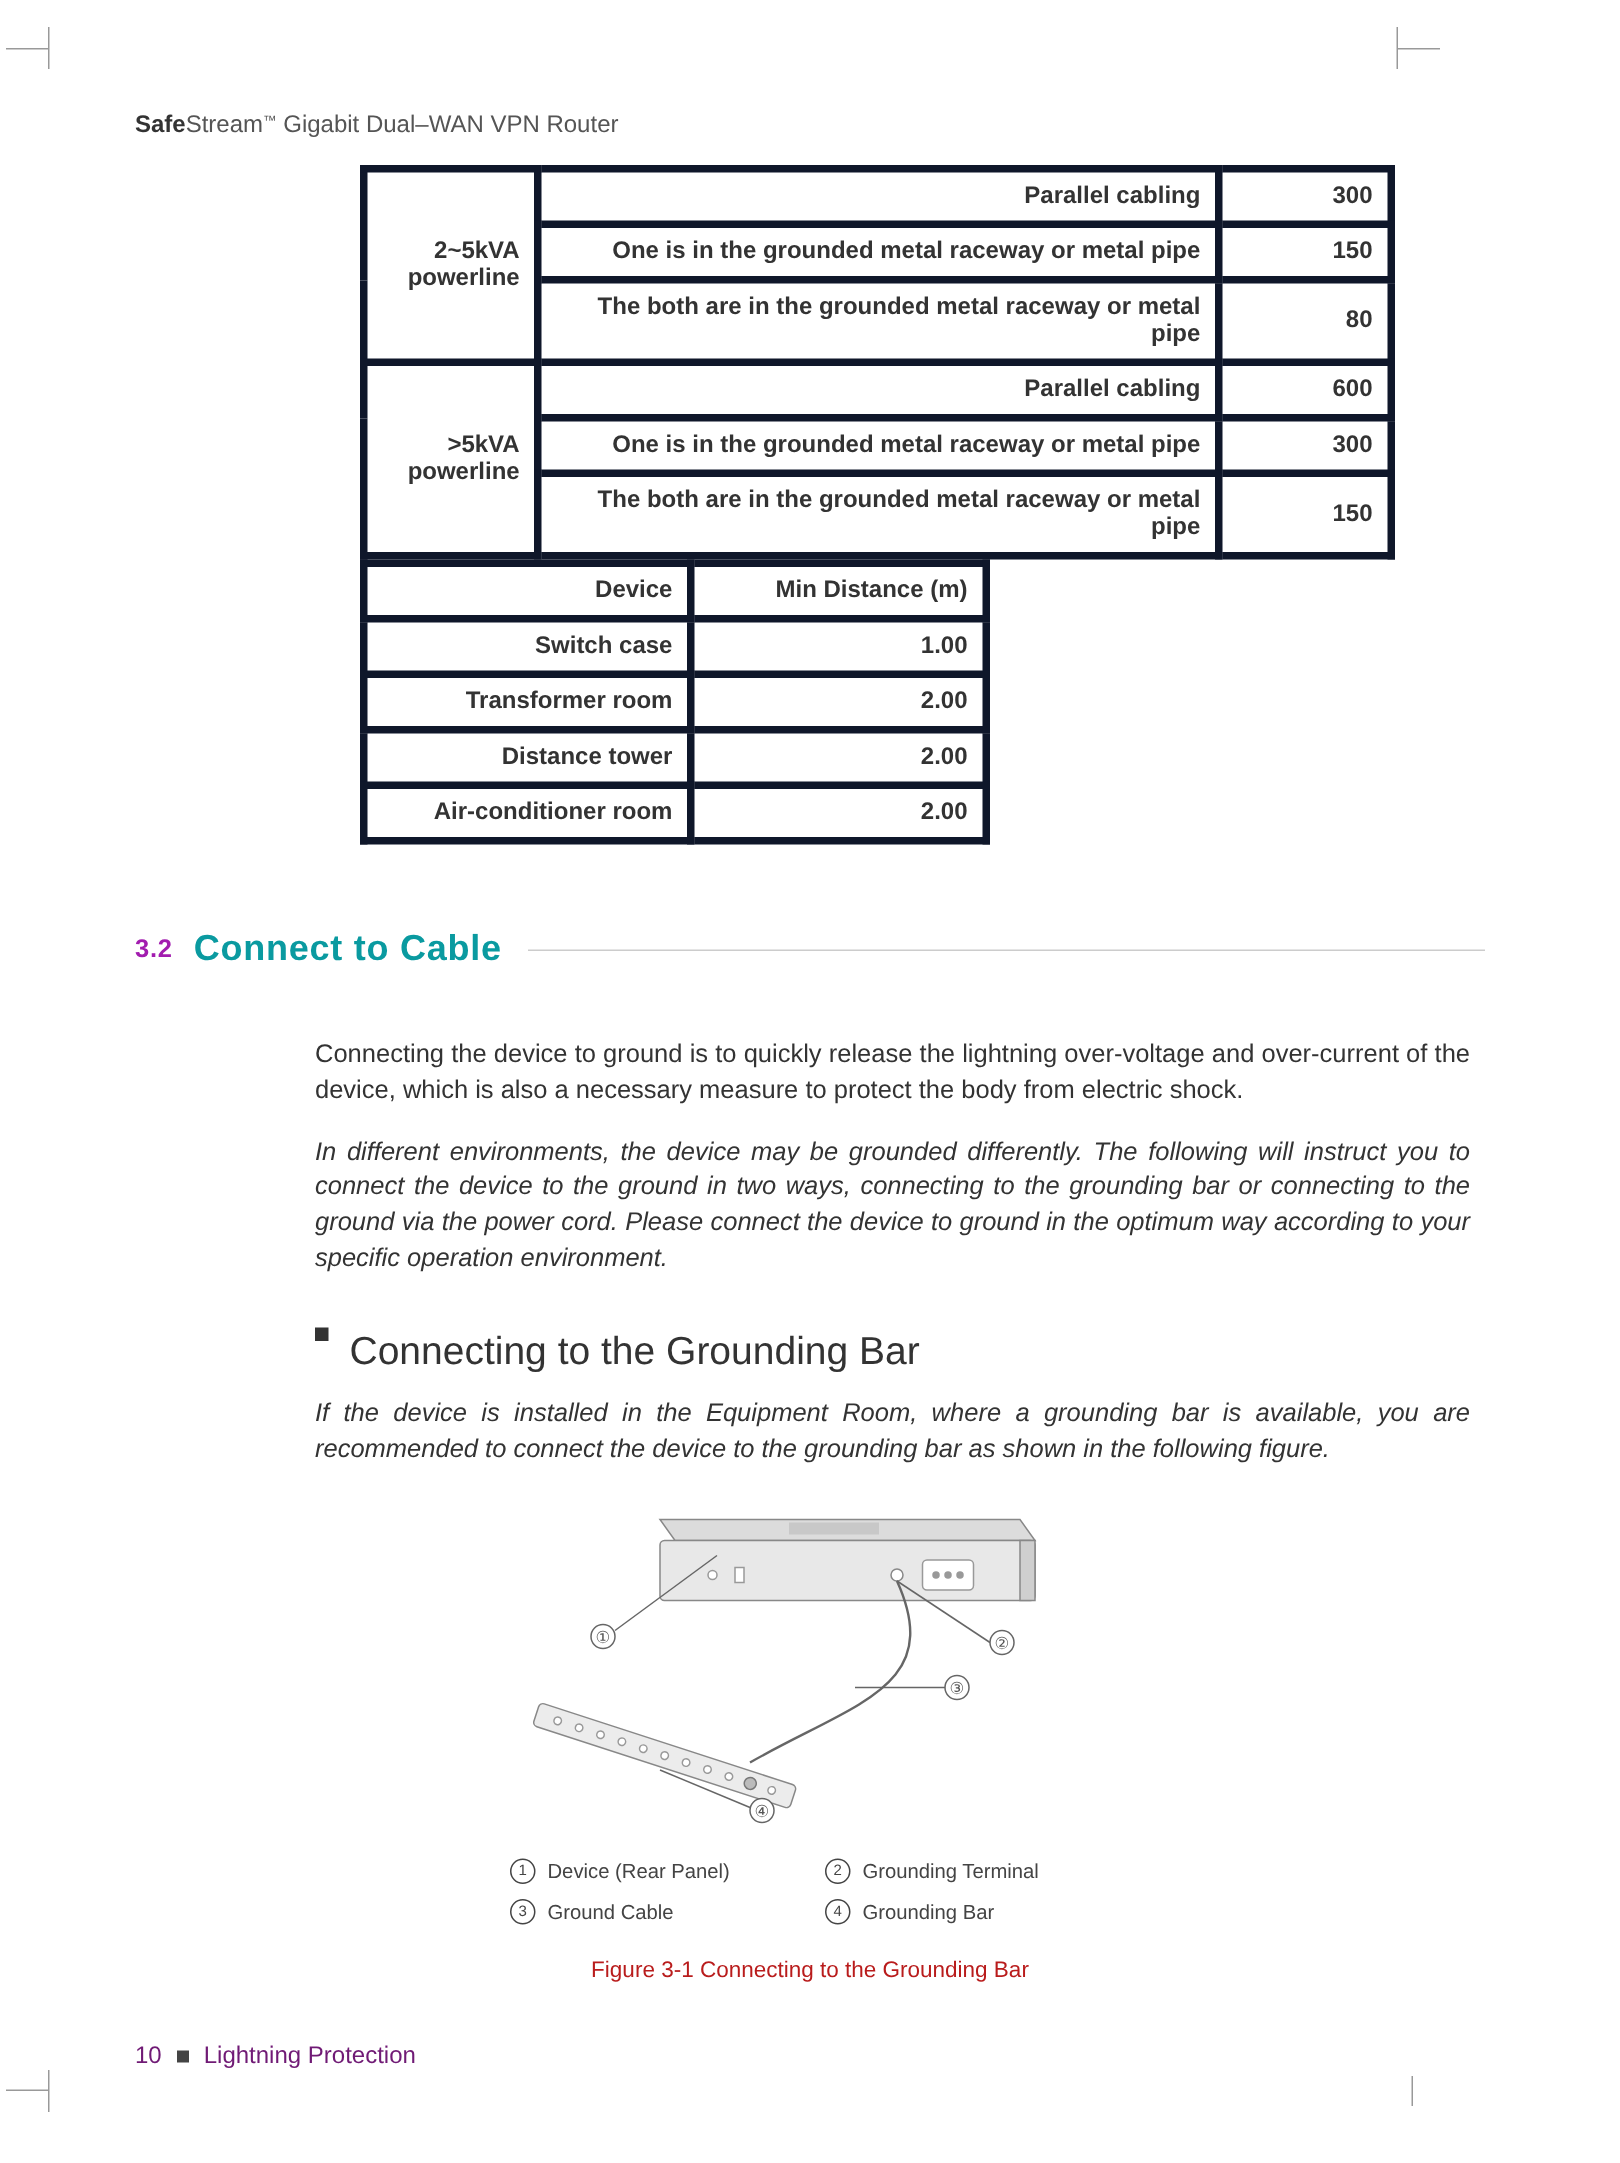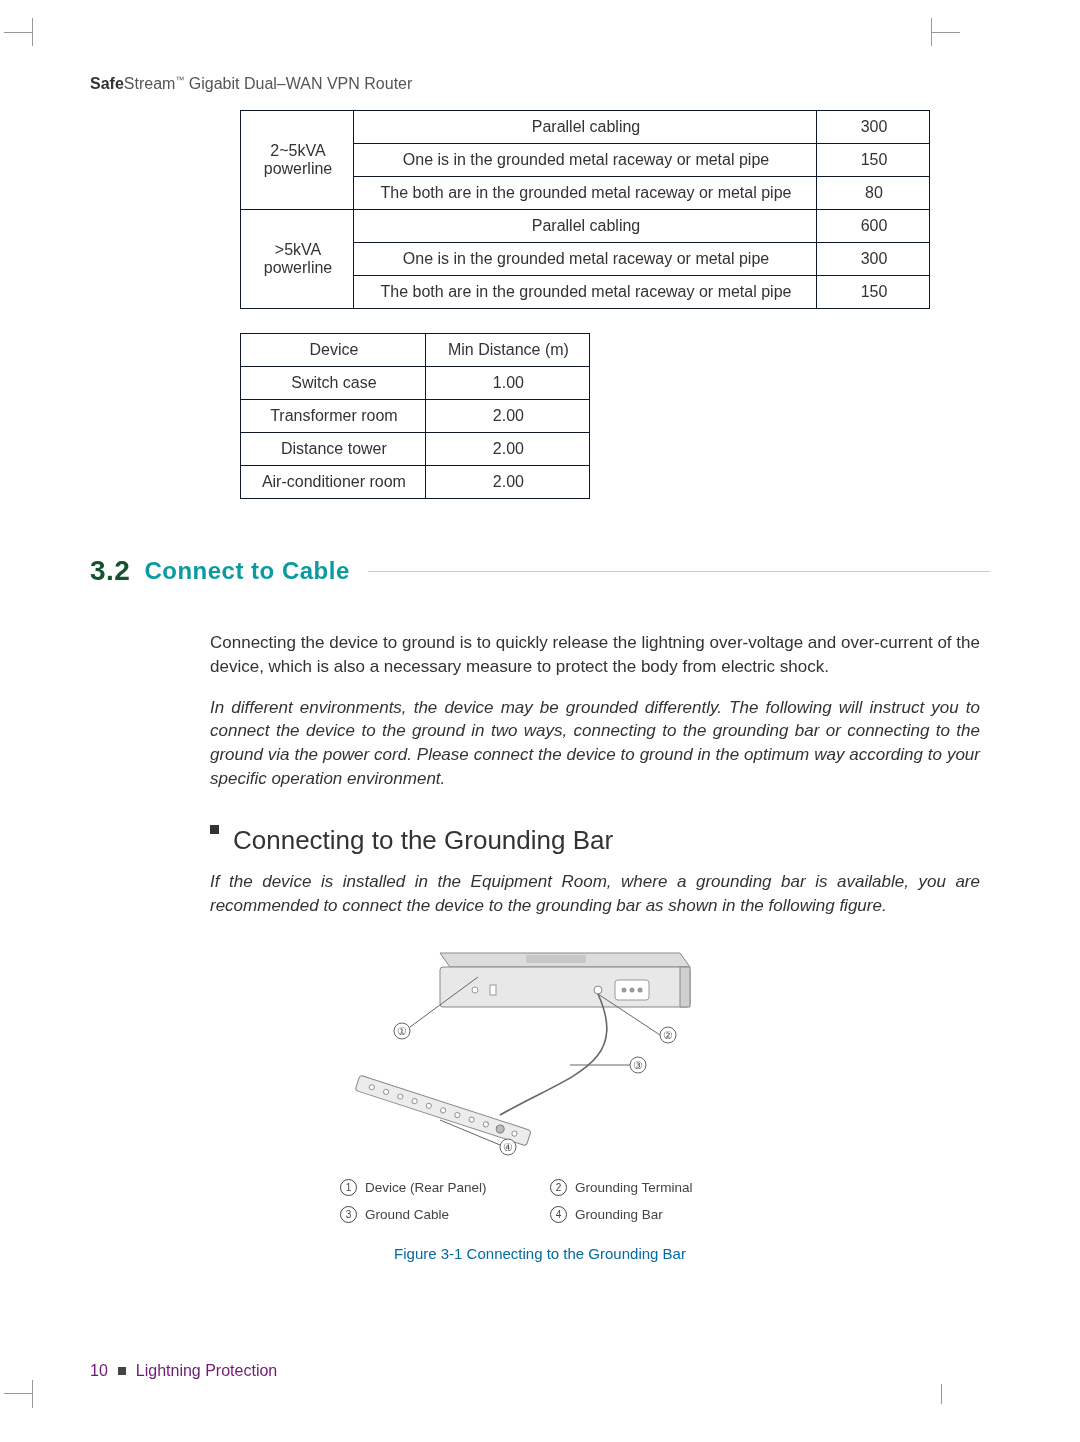--- a/index.html
+++ b/index.html
@@ -47,46 +47,46 @@
     margin-top: 50px;
   }
 
   
   table.tbl {
     border-collapse: collapse;
     font-size: 16px;
     color: #333;
   }
   table.tbl td, table.tbl th {
-    border: 1px solid #0f172a;
+    border: 5px solid #0f172a;
     padding: 7px 10px 7px 12px;
-    text-align: center;
+    text-align: right;
     vertical-align: middle;
-    font-weight: normal;
+    font-weight: bold;
   }
   table.tbl1 { width: 690px; }
   table.tbl1 td.col1 { width: 90px; }
   table.tbl1 td.col2 { width: 440px; }
   table.tbl1 td.col3 { width: 90px; }
 
-  table.tbl2 { width: 350px; margin-top: 24px; }
+  table.tbl2 { width: 420px; }
   table.tbl2 th { background: #fff; }
   table.tbl2 .c1 { width: 175px; }
   table.tbl2 .c2 { width: 155px; }
 
   
   .sect {
     margin-top: 56px;
     display: flex;
     align-items: center;
   }
   .sect .num {
-    color: #14532d;
+    color: #a21caf;
     font-weight: bold;
-    font-size: 28px;
+    font-size: 17px;
     letter-spacing: 0.5px;
   }
   .sect .txt {
     color: #0a9aa0;
     font-weight: bold;
     font-size: 24px;
     margin-left: 14px;
     letter-spacing: 0.5px;
   }
   .sect .rule {
@@ -124,21 +124,21 @@
 
   
   .figure {
     margin: 28px auto 0 auto;
     width: 520px;
   }
   .figure svg { display: block; margin: 0 auto; }
   .fig-caption {
     text-align: center;
     font-size: 15px;
-    color: #0369a1;
+    color: #b91c1c;
     margin-top: 22px;
   }
 
   .legend {
     margin: 14px auto 0 auto;
     width: 400px;
     font-size: 13.5px;
     color: #444;
     display: grid;
     grid-template-columns: 1fr 1fr;

